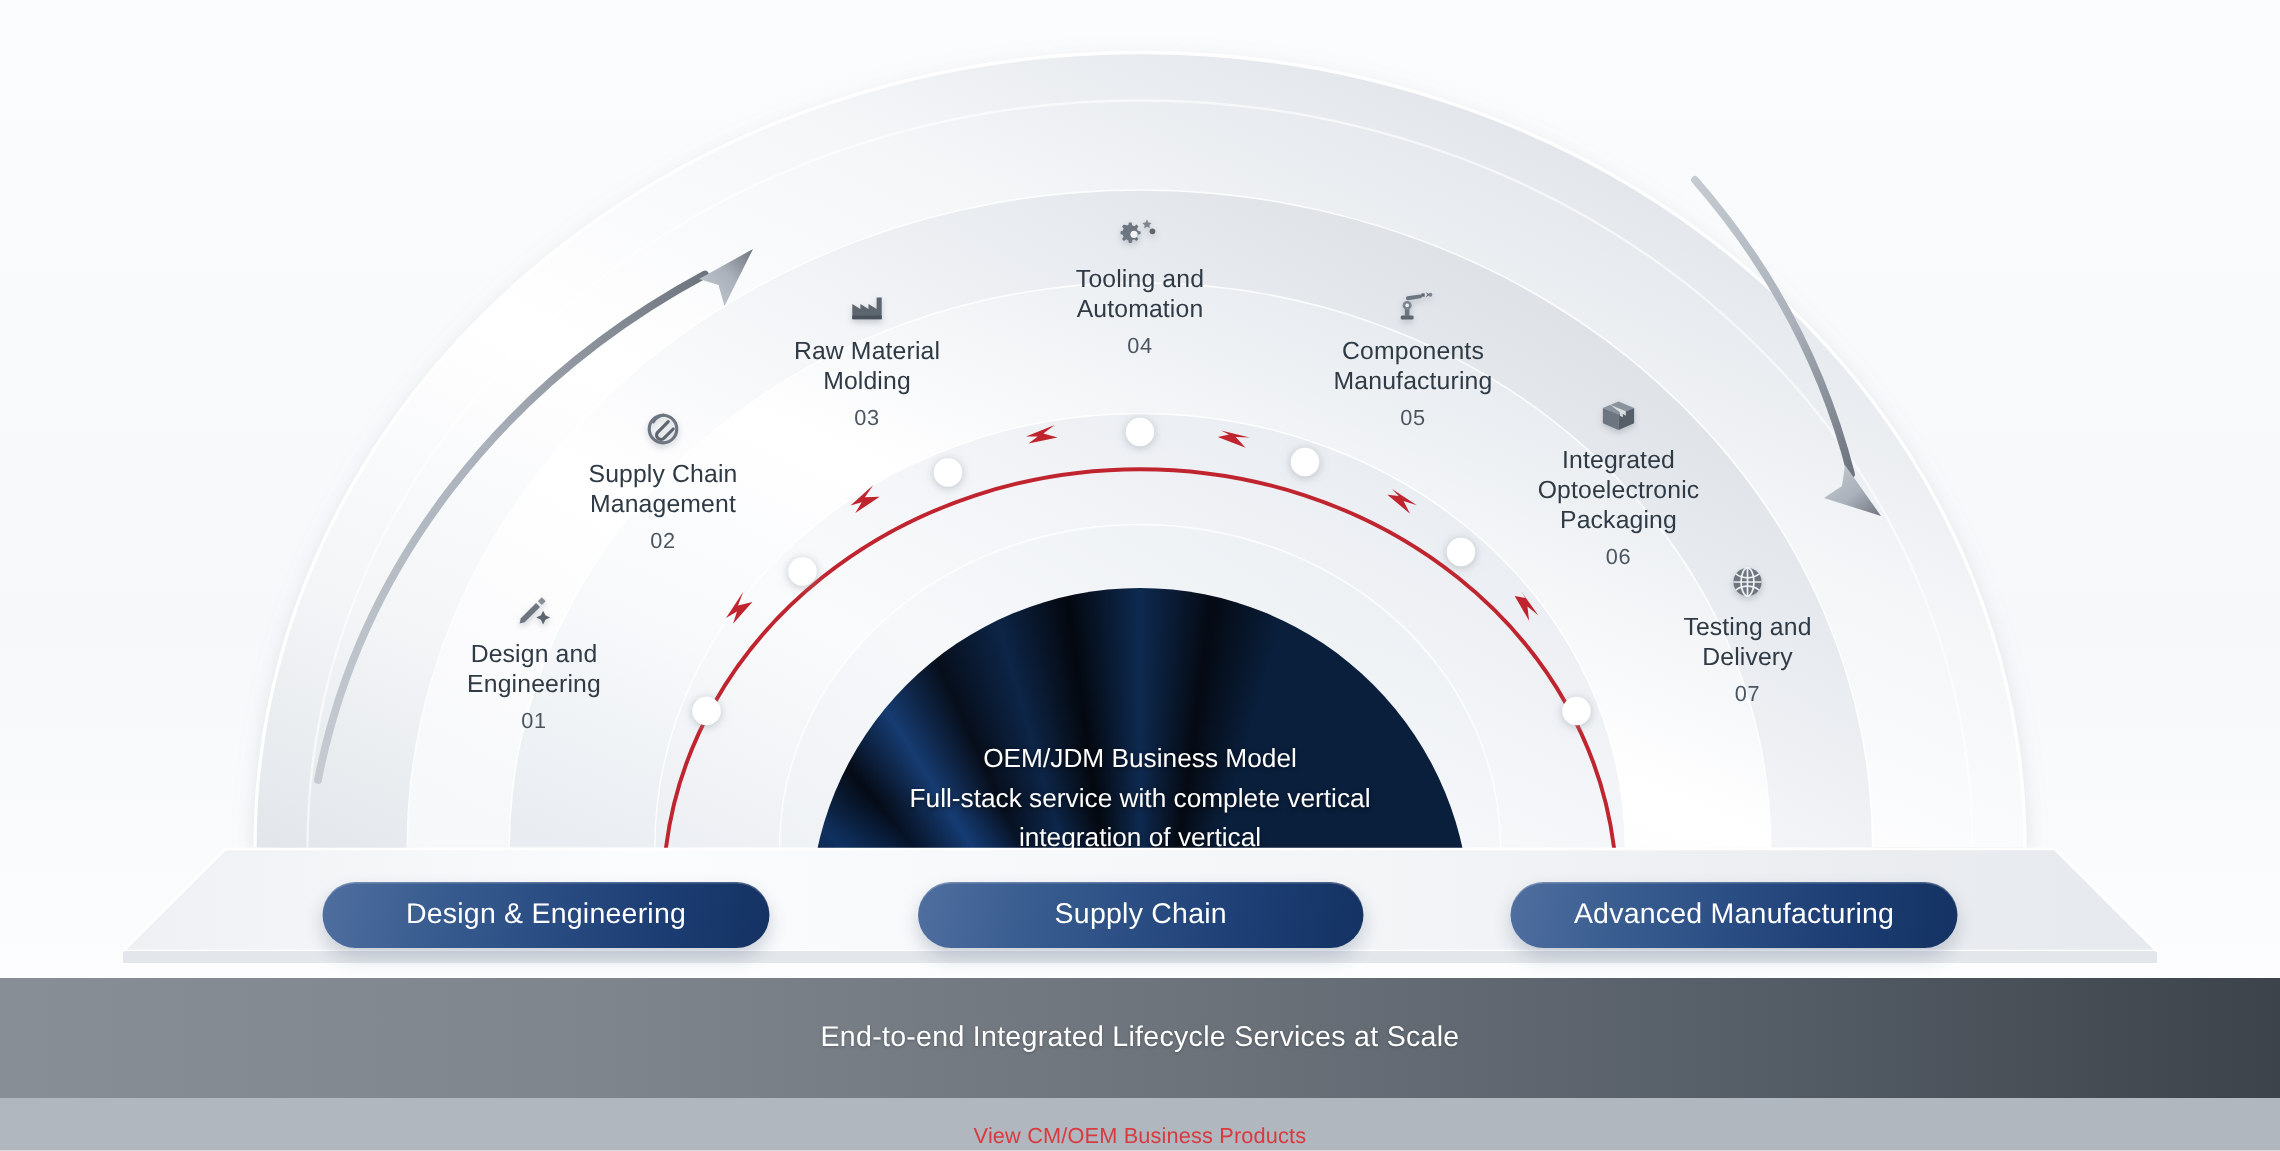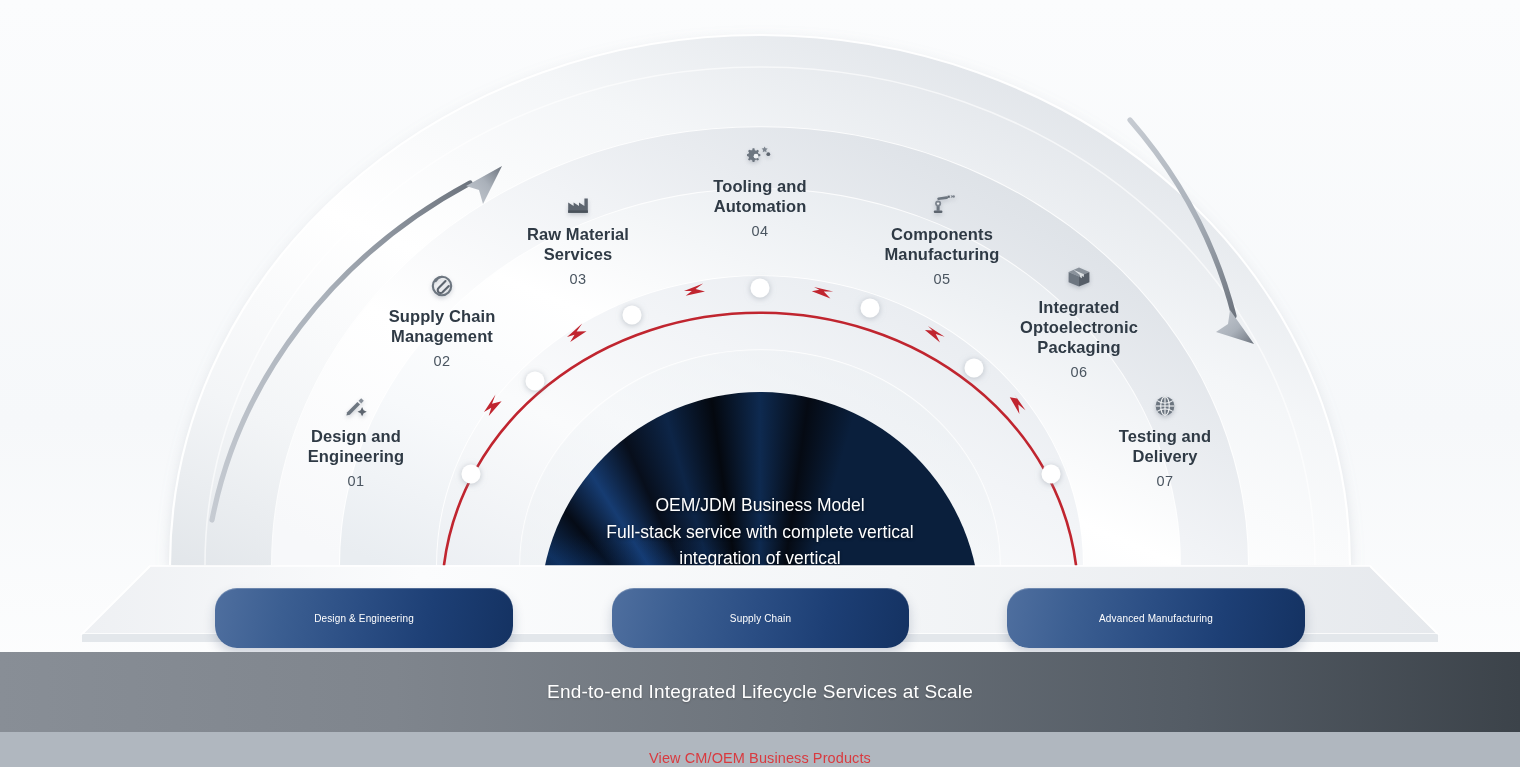--- a/index.html
+++ b/index.html
@@ -29,21 +29,21 @@
     font-size: 16.5px;
     letter-spacing: .1px;
   }
   .step .icon {
     display:block;
     height: 26px;
     margin: 0 auto 6px auto;
     line-height: 26px;
   }
   .step .icon svg { display:block; margin:0 auto; filter: drop-shadow(0 2px 2px rgba(120,130,142,.38)); }
-  .step .ttl { display:block; white-space: pre-line; font-weight: bold; }
+  .step .ttl { display:block; white-space: pre-line; }
   .step .num {
     display:block; margin-top: 7px;
     font-size: 14.5px; color: #4a5560;
     letter-spacing: .4px;
   }
 
   
   #dome-wrap {
     position:absolute; left:540px; top:392px;
     width:440px; height:176px;
@@ -78,24 +78,24 @@
   }
   #dome-text .l1 { display:block;margin-top:40px; }
   #dome-text .l2 { display:block; }
 
   
   #platform { position:absolute; left:0; top:548px; width:1520px; height:112px; }
 
   
   .pill {
     position:absolute;
-    height: 60px;
+    height: 44px;
     border-radius: 22px;
     color:#ffffff;
-    font-size: 10px;
+    font-size: 19px;
     display:flex; align-items:center; justify-content:center;
     background: linear-gradient(100deg, #4f6f9f 0%, #3c5f92 22%, #2b4e84 48%, #1d3f75 72%, #143262 100%);
     box-shadow: 0 6px 12px rgba(40,60,95,.22), inset 0 1px 0 rgba(255,255,255,.22);
     letter-spacing:.15px;
     cursor: pointer;
     user-select:none;
   }
   #pill-0 { left:215px;  top:588px; width:298px; }
   #pill-1 { left:612px;  top:588px; width:297px; }
   #pill-2 { left:1007px; top:588px; width:298px; }
@@ -273,21 +273,21 @@
   </div>
 
   <div class="step" style="left:483px; top:192px;">
     <span class="icon">
       <svg width="24" height="24" viewBox="0 0 24 24">
         <path d="M2.2 20.8 V10.6 l5.4 3.4 V10.6 l5.4 3.4 V10.6 l5.4 3.4 V6.4 h3.4 v14.4 Z" fill="#5d656f"></path>
         <rect x="2.2" y="18.4" width="19.6" height="2.4" fill="#4a525b"></rect>
       </svg>
     </span>
     <span class="ttl">Raw Material
-Services</span>
+Molding</span>
     <span class="num">03</span>
   </div>
 
   <div class="step" style="left:665px; top:144px;">
     <span class="icon">
       <svg width="26" height="24" viewBox="0 0 26 24">
         <g fill="#6d7680">
           <path d="M9.4 7.2 l1.6 .0 .5 -2.1 2.0 .0 .5 2.1 1.5 .7 1.8 -1.2 1.4 1.4 -1.2 1.8 .7 1.5 2.1 .5 .0 2.0 -2.1 .5 -.7 1.5 1.2 1.8 -1.4 1.4 -1.8 -1.2 -1.5 .7 -.5 2.1 -2.0 .0 -.5 -2.1 -1.5 -.7 -1.8 1.2 -1.4 -1.4 1.2 -1.8 -.7 -1.5 -2.1 -.5 .0 -2.0 2.1 -.5 .7 -1.5 -1.2 -1.8 1.4 -1.4 Z" transform="translate(-4.5,-0.2) scale(0.88)"></path>
           <circle cx="9.0" cy="12.2" r="2.4" fill="#f1f3f5"></circle>
           <path d="M17.6 2.4 l1.0 1.9 2.1 .3 -1.5 1.5 .35 2.1 -1.9 -1.0 -1.9 1.0 .35 -2.1 -1.5 -1.5 2.1 -.3 Z" fill="#7d858f"></path>
@@ -330,21 +330,21 @@
           <path d="M7.4 4.8 L17.9 9.2 L17.9 12.1 L15.9 11.0 L15.9 13.2 L13.9 12.1 L13.9 9.9 Z" fill="#e9ecef" opacity=".85"></path>
         </g>
       </svg>
     </span>
     <span class="ttl">Integrated
 Optoelectronic
 Packaging</span>
     <span class="num">06</span>
   </div>
 
-  <div class="step" style="left:1070px; top:394px;">
+  <div class="step" style="left:1070px; top:376px;">
     <span class="icon">
       <svg width="24" height="24" viewBox="0 0 24 24">
         <circle cx="12" cy="12" r="9.4" fill="#6d7680"></circle>
         <g fill="none" stroke="#eef0f2" stroke-width="1.15">
           <ellipse cx="12" cy="12" rx="4.3" ry="9.4"></ellipse>
           <line x1="2.6" y1="12" x2="21.4" y2="12"></line>
           <path d="M4.2 6.6 A13 13 0 0 0 19.8 6.6"></path>
           <path d="M4.2 17.4 A13 13 0 0 1 19.8 17.4"></path>
           <line x1="12" y1="2.6" x2="12" y2="21.4"></line>
         </g>

